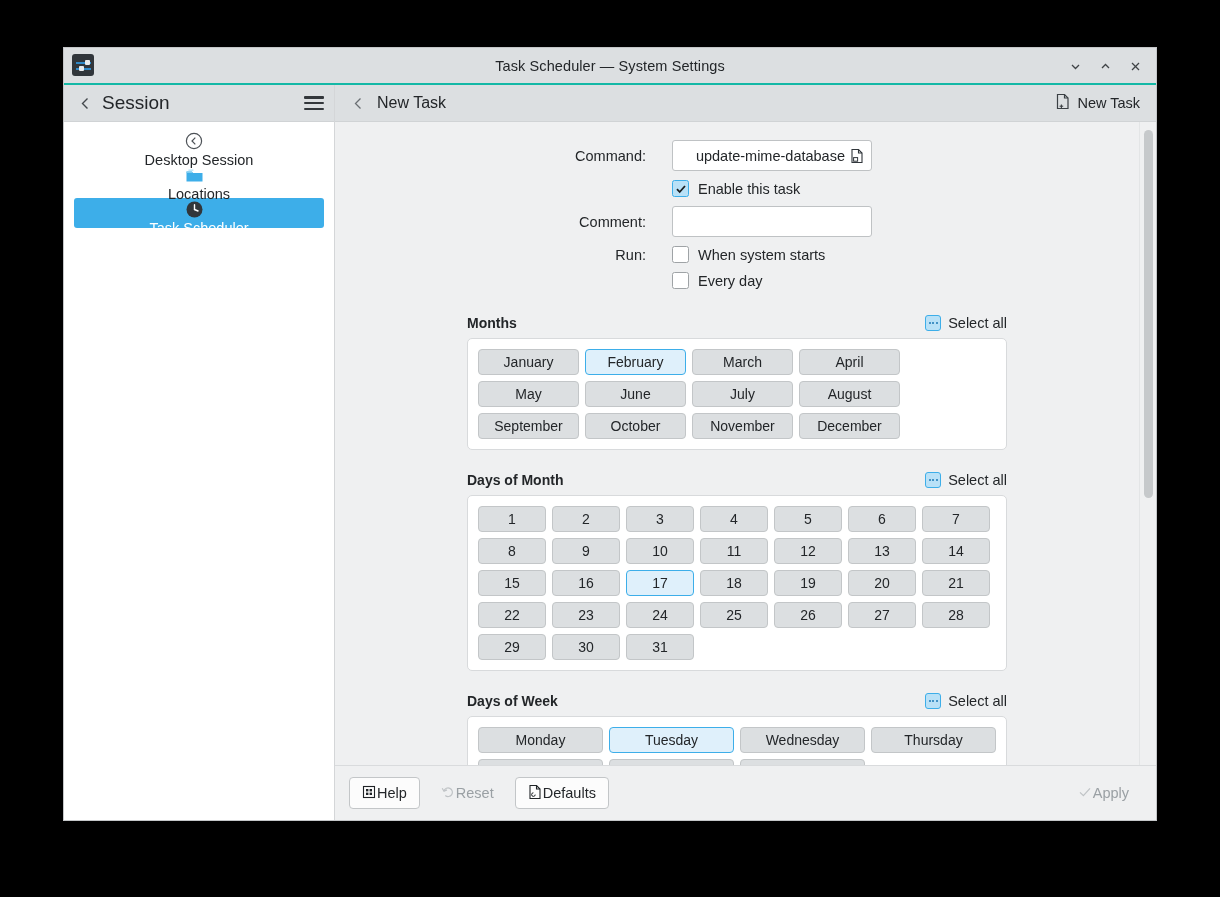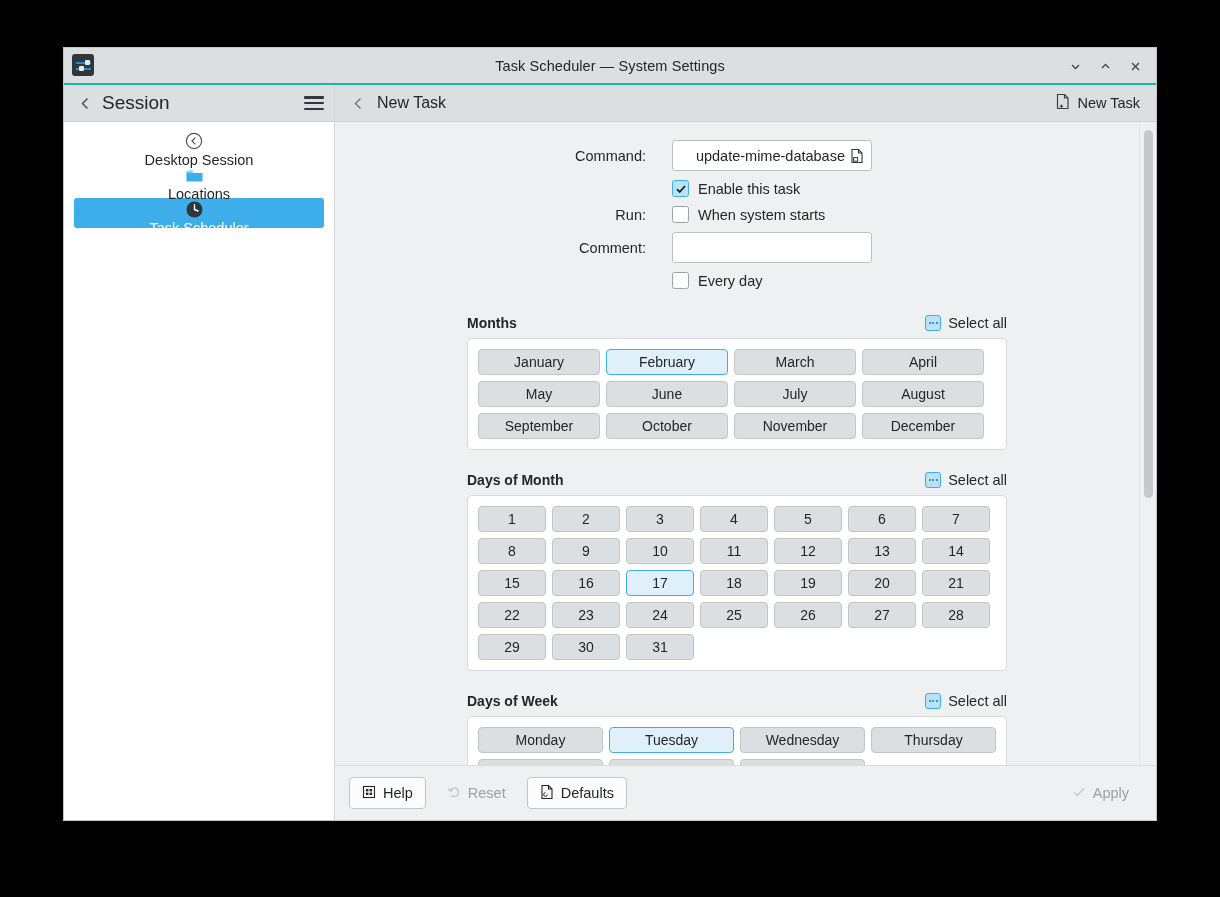--- a/index.html
+++ b/index.html
@@ -195,40 +195,40 @@
   }
   .gbtn {
     background: #dcdfe1;
     border: 1px solid #c3c6c8;
     border-radius: 4px;
     height: 26px;
     display: flex; align-items: center; justify-content: center;
     font-size: 14px; color: #232629;
   }
   .gbtn.sel { background: #dff0fb; border-color: #3daee9; }
-  .g-months .gbtn { width: 122px; text-align: center; }
+  .g-months .gbtn { width: 101px; text-align: center; }
   .g-days .gbtn { width: 68px; }
   .g-week .gbtn { width: 125px; }
 
   #sec-months { margin-top: 26px; }
   #sec-days { margin-top: 22px; }
   #sec-week { margin-top: 22px; }
 
   
   #footer {
     height: 55px; flex: 0 0 55px;
     background: #eff0f1;
     border-top: 1px solid #d9dbdd;
     display: flex; align-items: center;
     padding: 0 14px;
     gap: 8px;
   }
   .fbtn {
     height: 32px;
-    display: flex; align-items: center; gap: 7px;
+    display: flex; align-items: center; gap: 1px;
     padding: 0 12px;
     border: 1px solid #c3c6c8;
     border-radius: 4px;
     background: #fcfcfc;
     font-size: 14.5px; color: #232629;
   }
   .fbtn.disabled { color: #9aa0a4; border-color: transparent; background: transparent; }
   .spacer { flex: 1; }
   .fbtn.disabled svg { opacity: .55; }
 </style>
@@ -371,33 +371,33 @@
                 <span class="cbox checked">
                   <svg width="12" height="12" viewBox="0 0 12 12">
                       <polyline points="2,6.2 4.7,9 10,3" fill="none" stroke="#1b1e20" stroke-width="1.8"></polyline>
                     </svg>
                 </span>
                 <span class="cbox-label">Enable this task</span>
               </div>
             </div>
 
             <div class="frow">
-              <div class="flabel">Run:</div>
-              <div class="fctl">
-                <span class="cbox"></span>
-                <span class="cbox-label">When system starts</span>
-              </div>
-            </div>
-
-            <div class="frow">
               <div class="flabel">Comment:</div>
               <div class="fctl">
                 <div class="textfield">
                   <span class="val"></span>
                 </div>
+              </div>
+            </div>
+
+            <div class="frow">
+              <div class="flabel">Run:</div>
+              <div class="fctl">
+                <span class="cbox"></span>
+                <span class="cbox-label">When system starts</span>
               </div>
             </div>
 
             <div class="frow">
               <div class="flabel"></div>
               <div class="fctl">
                 <span class="cbox"></span>
                 <span class="cbox-label">Every day</span>
               </div>
             </div>

